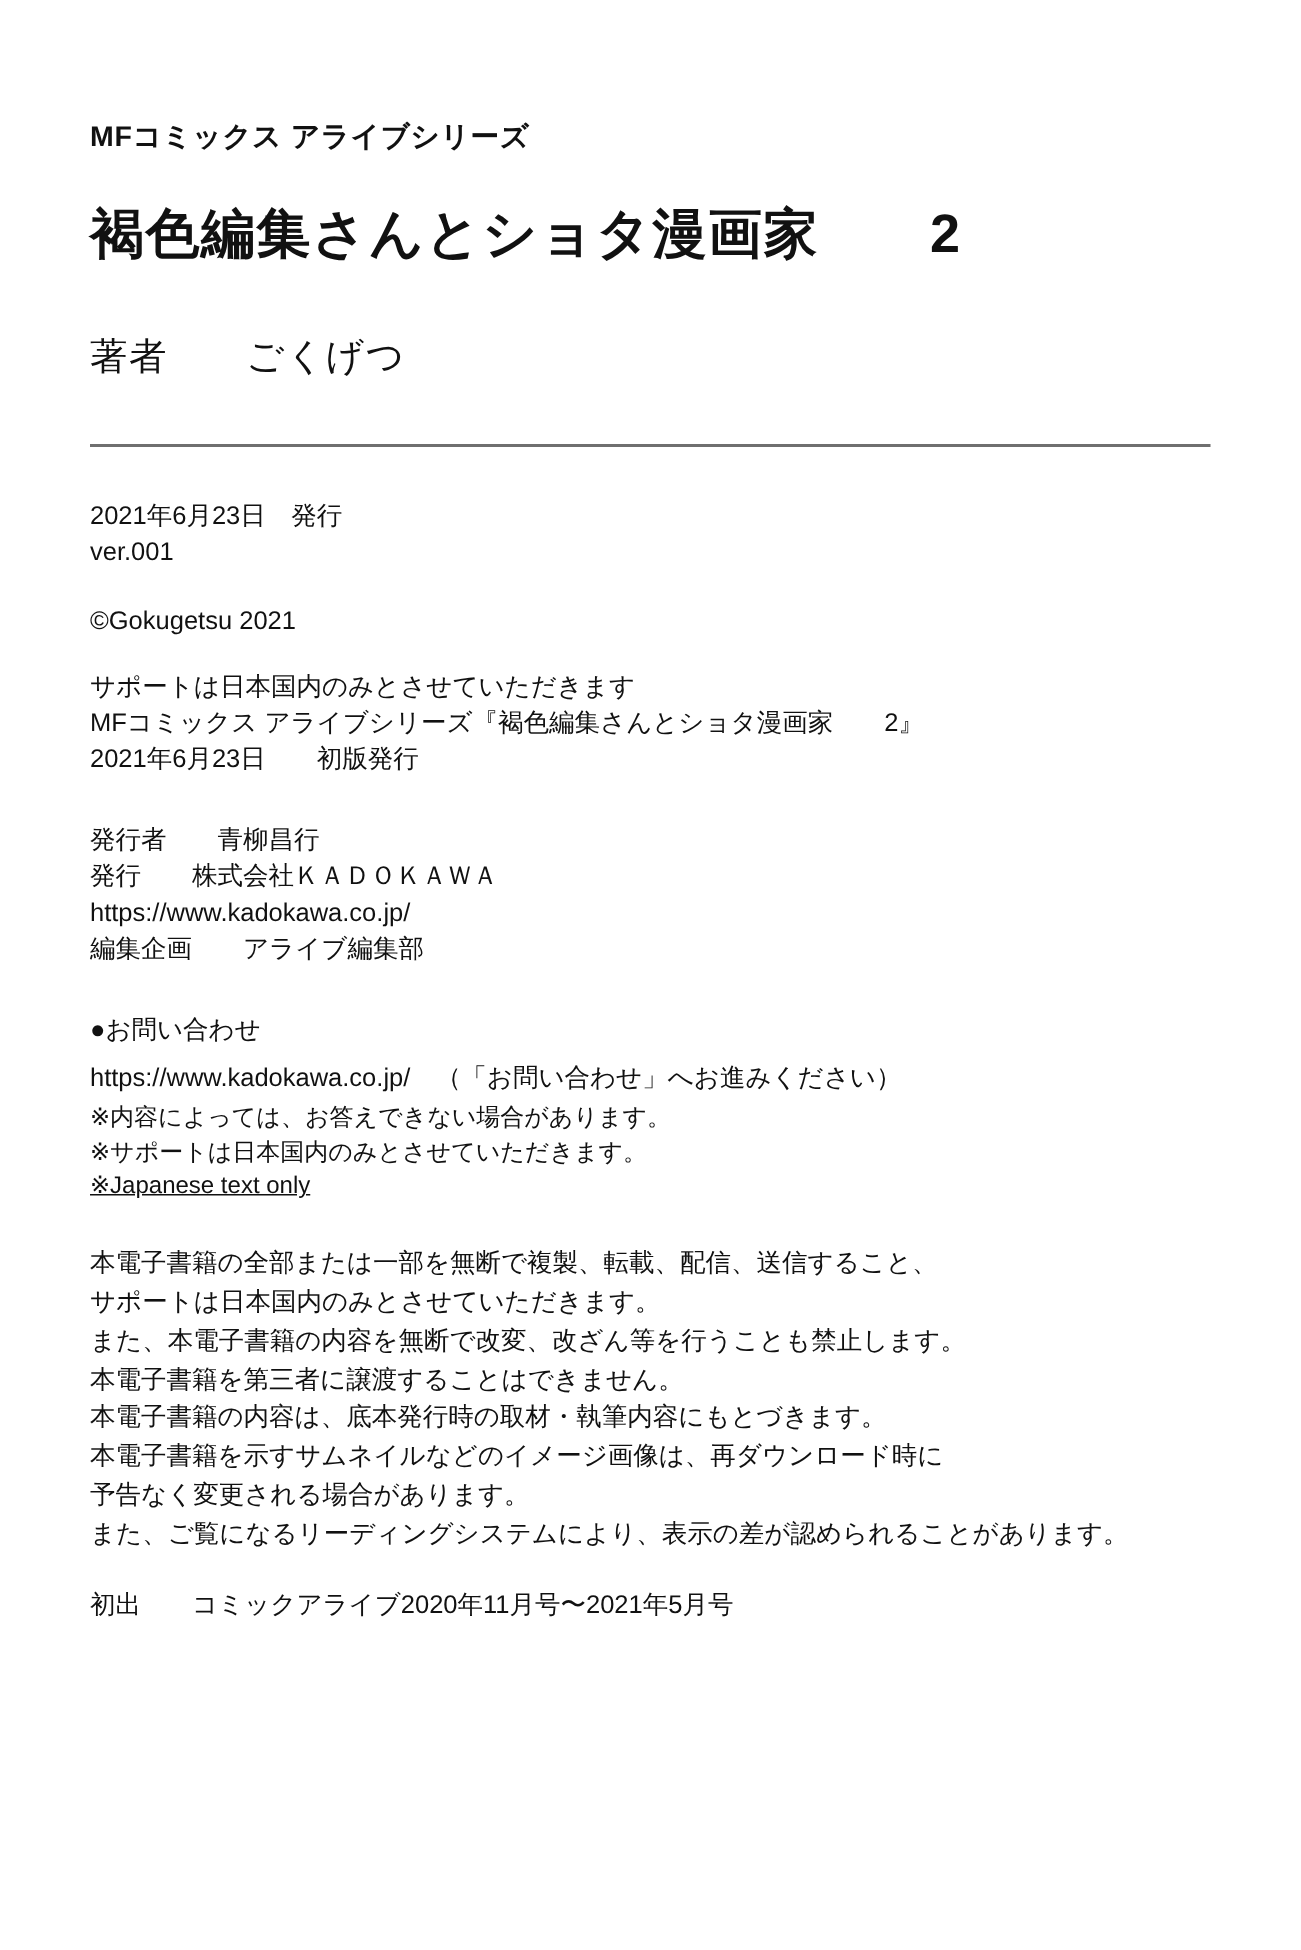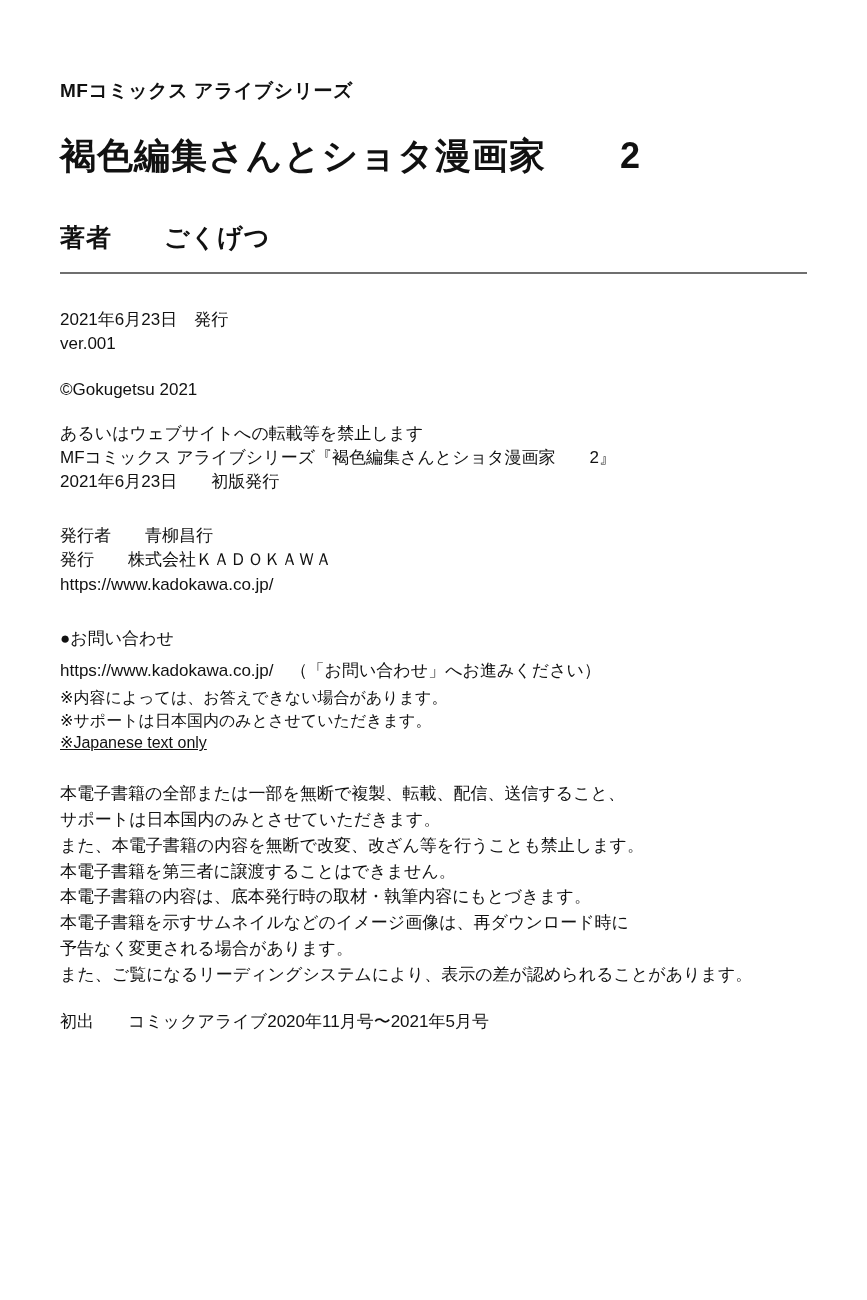--- a/index.html
+++ b/index.html
@@ -31,23 +31,23 @@
   }
   .book-title {
     font-size: 36px;
     font-weight: bold;
     letter-spacing: 1px;
     margin: 0 0 40px 0;
     white-space: pre;
   }
   .author-line {
     font-size: 25px;
-    font-weight: bold;
+    font-weight: normal;
     letter-spacing: 1px;
-    margin: 0 0 18px 0;
+    margin: 0 0 42px 0;
     white-space: pre;
   }
   .divider {
     height: 2px;
     background: #6f6f6f;
     width: 747px;
     margin: 0 0 34px 0;
   }
   .block {
     font-size: 17px;
@@ -80,29 +80,30 @@
   <div class="block tight">
     <p>2021年6月23日　発行</p>
     <p>ver.001</p>
   </div>
 
   <div class="block gap-md">
     <p>©Gokugetsu 2021</p>
   </div>
 
   <div class="block tight gap-lg">
-    <p>あるいはウェブサイトへの転載等を禁止します</p>
+    <p>サポートは日本国内のみとさせていただきます</p>
     <p>MFコミックス アライブシリーズ『褐色編集さんとショタ漫画家　　2』</p>
     <p>2021年6月23日　　初版発行</p>
   </div>
 
   <div class="block tight gap-lg">
     <p>発行者　　青柳昌行</p>
     <p>発行　　株式会社ＫＡＤＯＫＡＷＡ</p>
     <p>https://www.kadokawa.co.jp/</p>
+    <p>編集企画　　アライブ編集部</p>
   </div>
 
   <div class="block tight">
     <p style="margin-bottom:8px;">●お問い合わせ</p>
     <p style="margin-bottom:4px;">https://www.kadokawa.co.jp/　（「お問い合わせ」へお進みください）</p>
     <p style="font-size:16px;">※内容によっては、お答えできない場合があります。</p>
     <p style="font-size:16px;">※サポートは日本国内のみとさせていただきます。</p>
     <p style="font-size:16px;text-decoration:underline;">※Japanese text only</p>
   </div>
 

